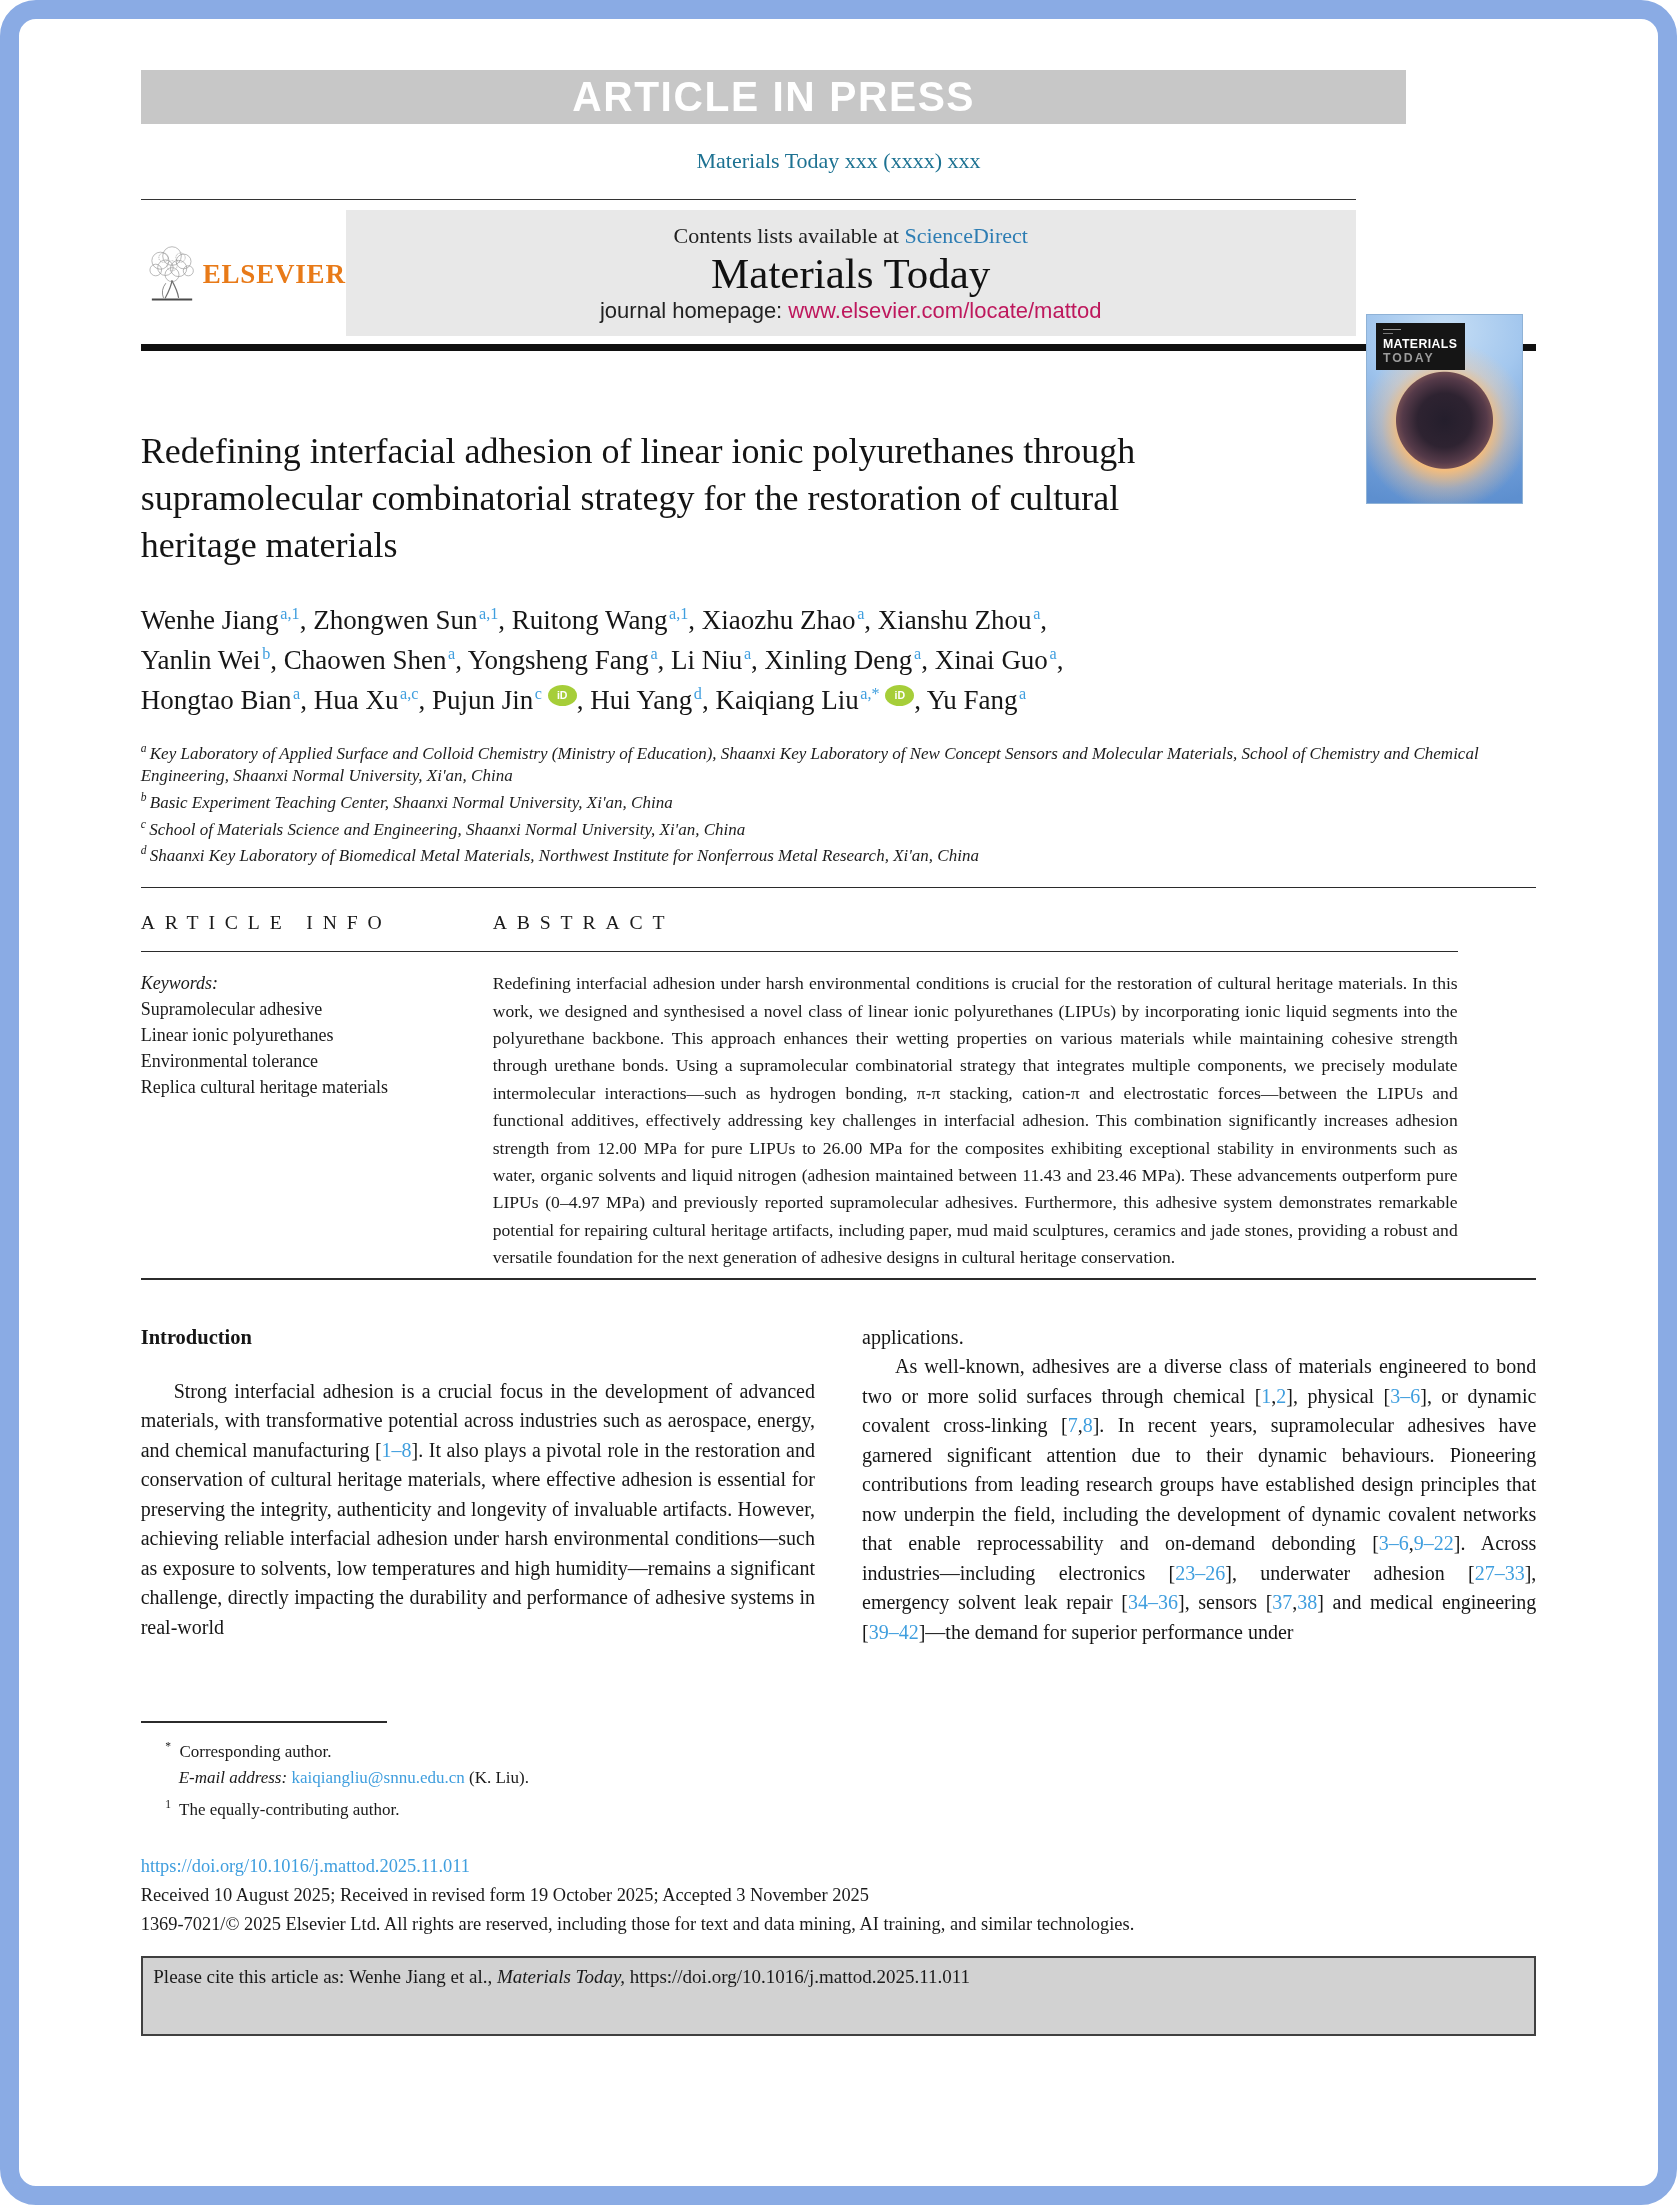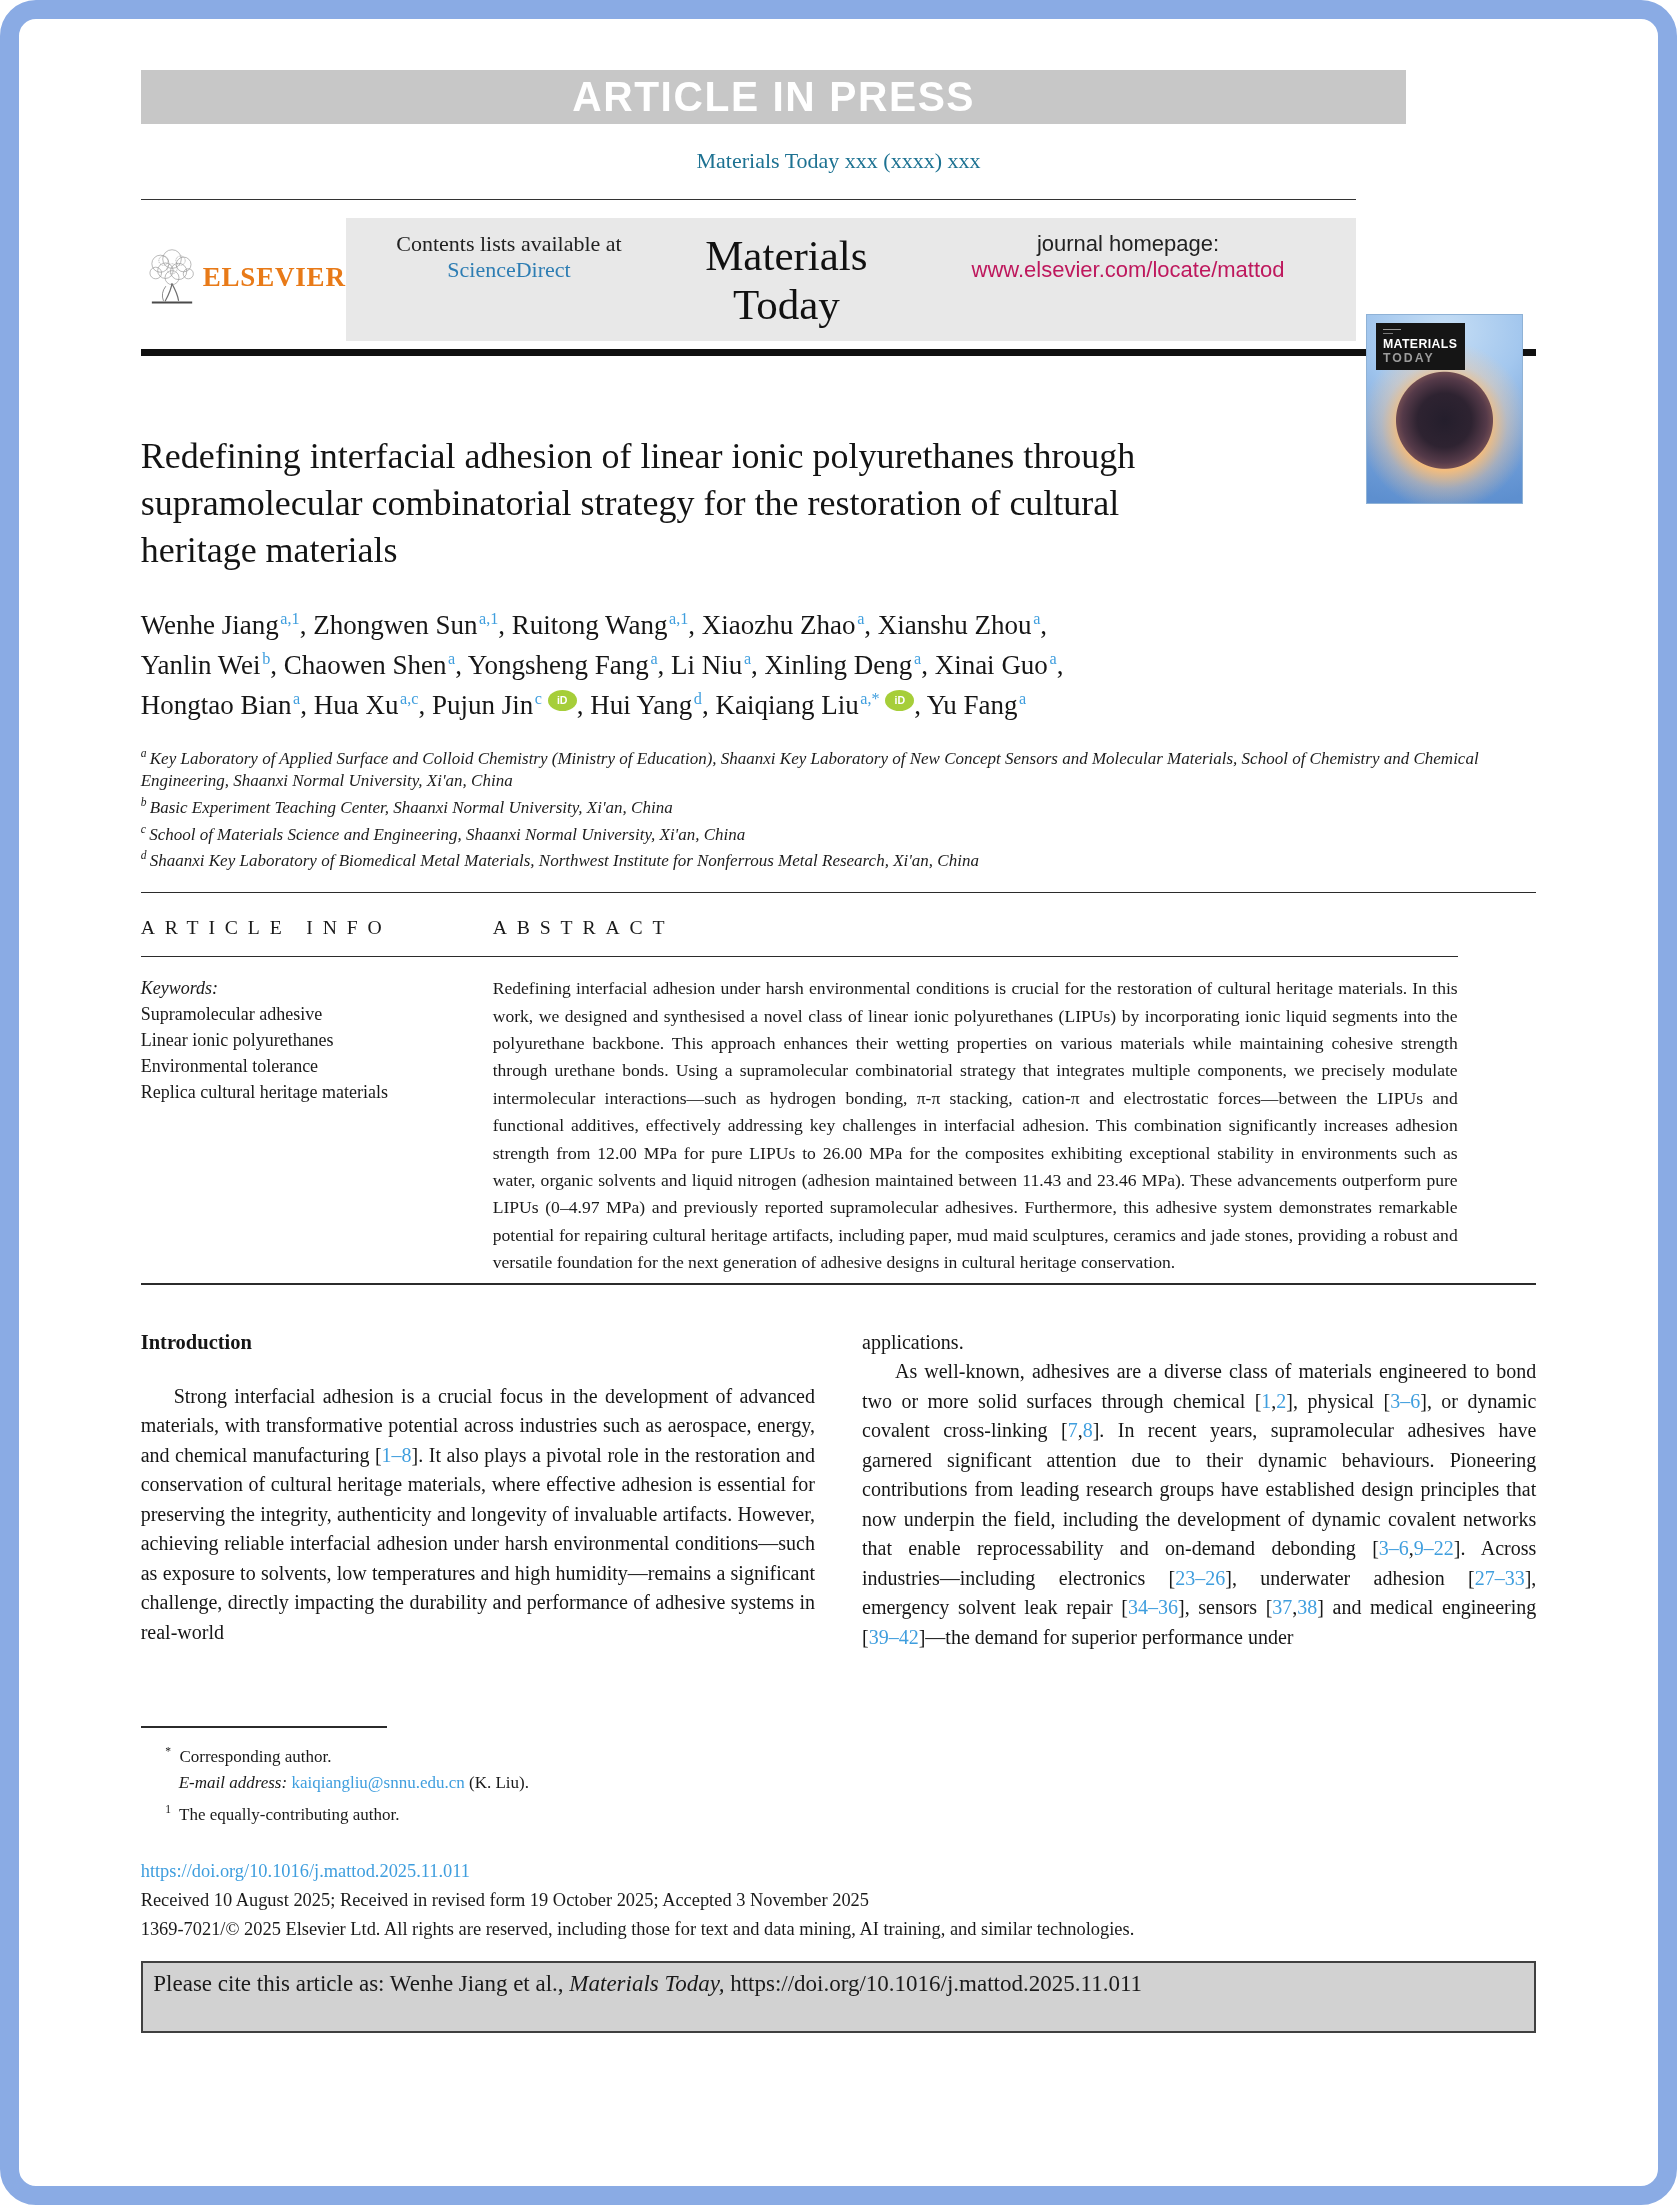--- a/index.html
+++ b/index.html
@@ -28,22 +28,22 @@
   }
   .running-head { margin-top:24.6px; text-align:center; font-size:22px; color:#1d7292; }
 
   
   .masthead { position:relative; }
   .rule-a { margin-top:24.6px; width:1215px; height:1.6px; background:#333; }
   .mast-row { margin-top:9.8px; width:1215px; display:flex; }
   .logo-col { width:205px; display:flex; flex-direction:row; align-items:center; padding-top:1.6px; }
   .elsevier-word { font-size:27px; font-weight:bold; color:#e87a18; letter-spacing:0.8px; margin-top:1.6px; }
   .journal-box {
-    flex:1; background:#e8e8e8; display:flex; flex-direction:row;
-    justify-content:space-between; padding:13px 8.2px 11.5px; text-align:center;margin-top:8px;
+    flex:1; background:#e8e8e8; display:flex; flex-direction:column;
+    justify-content:space-between; padding:13px 8.2px 11.5px; text-align:center;
   }
   .contents-line { font-size:22px; color:#222; }
   .journal-name { font-size:43px; color:#111; }
   .homepage-line { font-family:"Liberation Sans", sans-serif; font-size:22px; color:#222; }
   .rule-thick { margin-top:8.2px; width:100%; height:7.4px; background:#101010; }
 
   
   .cover {
     position:absolute; top:115px; right:13px; width:157px; height:190px;
     border:0.8px solid #8fb2d6;
@@ -98,21 +98,21 @@
   .fn-rule { margin-top:74px; width:246px; height:1.6px; background:#2b2b2b; }
   .footnotes { margin-top:9.8px; font-size:17px; line-height:27px; }
   .fn-line { padding-left:24.6px; }
   .fn-line.fn-email { padding-left:38px; }
   .fn-sup { vertical-align:super; font-size:.68em; margin-right:4.1px; color:#222; }
   .imprint { margin-top:33px; font-size:18.4px; }
   .imprint .doi-line { color:#3f9ede; }
   .imprint-line { margin-top:8.2px; }
   .cite-box {
     margin-top:21px; border:2.5px solid #404040; background:#d2d2d2;
-    height:72px; padding:7.4px 10.6px; font-size:23px;
+    height:80px; padding:7.4px 10.6px; font-size:19px;
   }
 </style>
 </head>
 <body>
 
 <div class="frame"></div>
 
 <div class="content">
 
   <div class="press-banner">

